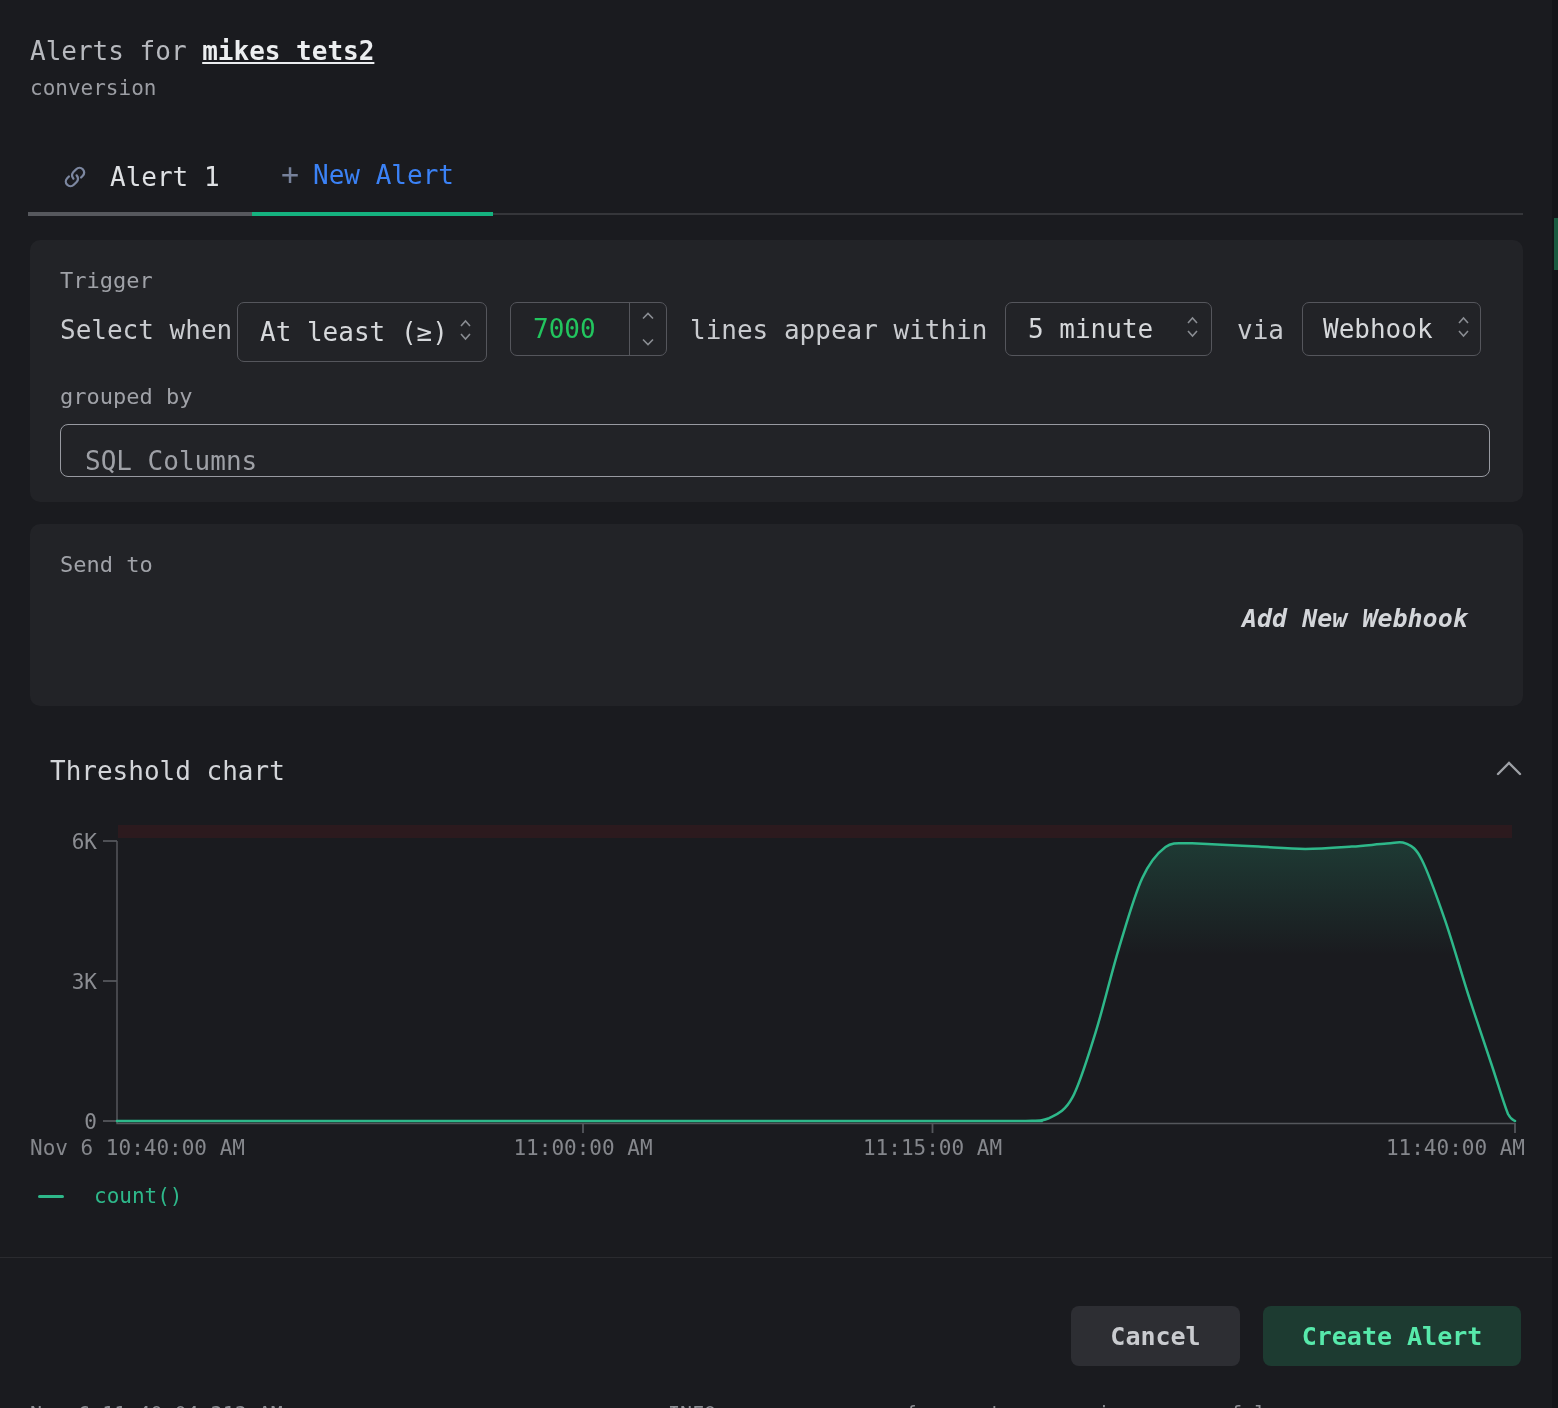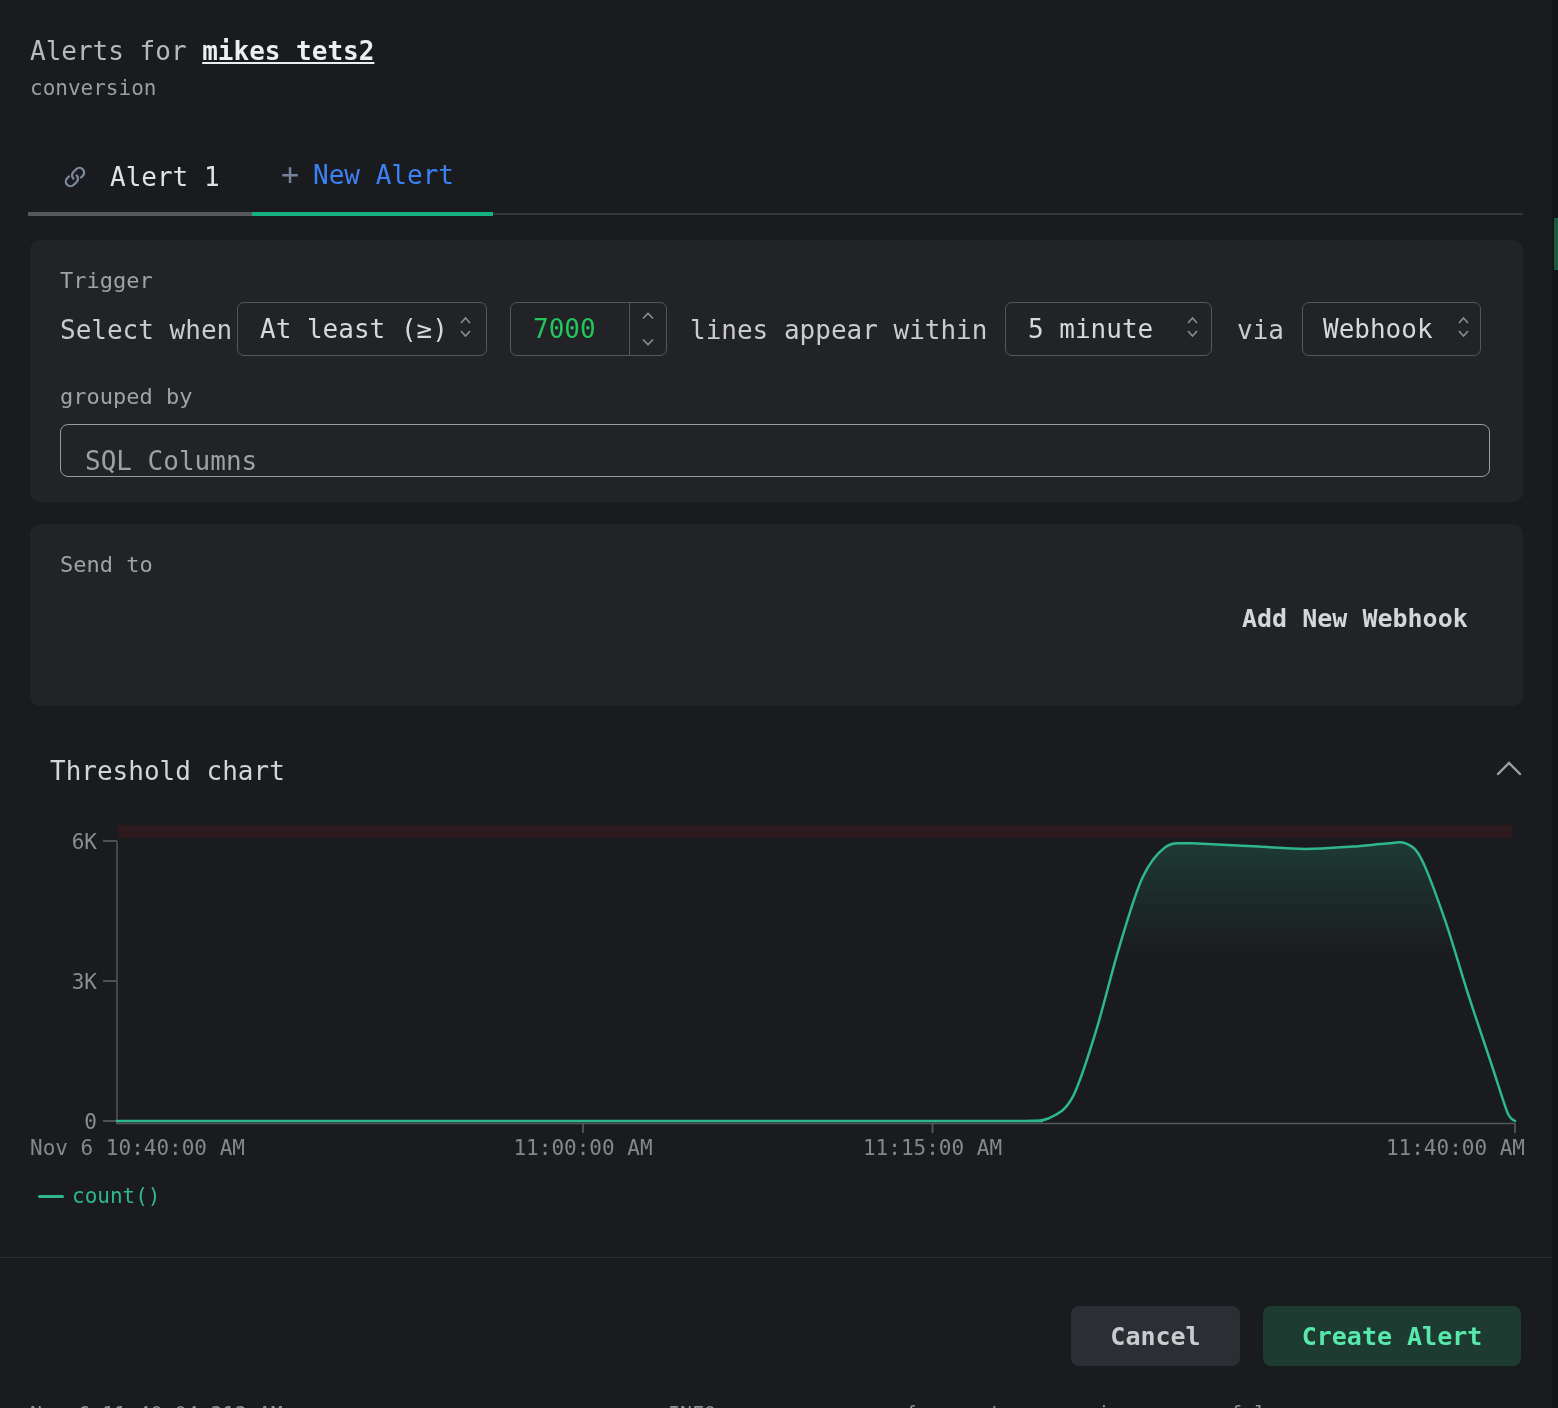--- a/index.html
+++ b/index.html
@@ -46,21 +46,21 @@
 </div>
 <div class="abs" style="left:30px;top:213px;width:1493px;height:2px;background:#35363a;"></div>
 <div class="abs" style="left:28px;top:212px;width:224px;height:4px;background:#56585d;"></div>
 <div class="abs" style="left:252px;top:212px;width:241px;height:4px;background:var(--tab-green);"></div>
 
 <div class="abs panel" style="left:30px;top:240px;width:1493px;height:262px;">
   <div class="abs lbl" style="left:30px;top:28px;">Trigger</div>
 
   <div class="abs rowtext" style="left:30px;top:75px;">Select when</div>
 
-  <div class="abs field" style="left:207px;top:62px;width:250px;height:54px;padding:0 14px 0 22px;justify-content:space-between;">
+  <div class="abs field" style="left:207px;top:62px;width:250px;height:60px;padding:0 14px 0 22px;justify-content:space-between;">
     <span class="selecttext">At least (≥)</span>
     <span class="chev">
       <svg width="13" height="26" viewBox="0 0 13 26" fill="none" stroke="#8a8d93" stroke-width="1.6">
           <polyline points="2,9 6.5,4 11,9"></polyline>
           <polyline points="2,17 6.5,22 11,17"></polyline>
         </svg>
     </span>
   </div>
 
   <div class="abs field" style="left:480px;top:62px;width:157px;height:54px;">
@@ -105,21 +105,21 @@
 
   <div class="abs lbl" style="left:30px;top:144px;">grouped by</div>
 
   <div class="abs field-light" style="left:30px;top:184px;width:1430px;height:53px;">
     <input style="width: 100%; padding-left: 24px; font-size: 26px; color: rgb(214, 216, 219);" placeholder="SQL Columns">
   </div>
 </div>
 
 <div class="abs panel" style="left:30px;top:524px;width:1493px;height:182px;">
   <div class="abs lbl" style="left:30px;top:28px;">Send to</div>
-  <div class="abs" style="left:1212px;top:80px;font-size:25px;font-weight:bold;color:#d4d6da;">Add New Webhook</div>
+  <div class="abs" style="left:1212px;top:80px;font-size:25px;font-weight:bold;color:#d4d6da;font-style:italic;">Add New Webhook</div>
 </div>
 
 <div class="abs" style="left:50px;top:756px;font-size:26px;color:#d3d5d9;">Threshold chart</div>
 <div class="abs" style="left:1494px;top:758px;">
   <svg width="30" height="22" viewBox="0 0 30 22" fill="none" stroke="#9ea1a6" stroke-width="2.4" stroke-linecap="round">
       <polyline points="4,16 15,5 26,16"></polyline>
     </svg>
 </div>
 
 <svg class="abs" style="left:0;top:815px;" width="1558" height="352">
@@ -141,21 +141,21 @@
     <line x1="583" x2="583" y1="308" y2="318" stroke="#55575c" stroke-width="1.8"></line>
     <text x="583" y="340" text-anchor="middle" fill="#85878c" font-size="21">11:00:00 AM</text>
     <line x1="932.5" x2="932.5" y1="308" y2="318" stroke="#55575c" stroke-width="1.8"></line>
     <text x="932.5" y="340" text-anchor="middle" fill="#85878c" font-size="21">11:15:00 AM</text>
     <line x1="1515" x2="1515" y1="308" y2="318" stroke="#55575c" stroke-width="1.8"></line>
     <text x="1525" y="340" text-anchor="end" fill="#85878c" font-size="21">11:40:00 AM</text>
     <path d="M 117.0 306.0 C 256.8 306.0 804.3 306.0 955.8 306.0 C 1107.3 306.0 1010.2 306.0 1025.7 306.0 C 1041.2 305.5 1041.2 306.0 1049.0 303.2 C 1056.8 299.3 1064.5 297.0 1072.3 282.7 C 1080.1 268.4 1087.8 242.2 1095.6 217.3 C 1103.4 192.4 1111.1 159.0 1118.9 133.3 C 1126.7 107.7 1134.4 80.2 1142.2 63.3 C 1150.0 46.5 1157.7 37.9 1165.5 32.1 C 1173.3 26.2 1181.0 28.8 1188.8 28.3 C 1196.6 27.9 1200.4 28.7 1212.1 29.3 C 1223.8 29.8 1243.2 30.8 1258.7 31.6 C 1274.2 32.4 1289.8 33.9 1305.3 33.9 C 1320.8 33.9 1338.3 32.5 1351.9 31.6 C 1365.5 30.7 1377.9 29.1 1386.8 28.6 C 1395.8 28.0 1399.7 25.6 1405.5 28.3 C 1411.3 31.0 1415.2 31.8 1421.8 44.7 C 1428.4 57.5 1437.3 82.8 1445.1 105.3 C 1452.9 127.9 1460.6 155.9 1468.4 180.0 C 1476.2 204.1 1485.1 230.2 1491.7 250.0 C 1498.3 269.8 1504.1 289.7 1508.0 299.0 C 1511.9 306.0 1513.8 304.8 1515.0 306.0 L 1515 306 L 117 306 Z" fill="url(#areaGrad)" stroke="none"></path>
     <path d="M 117.0 306.0 C 256.8 306.0 804.3 306.0 955.8 306.0 C 1107.3 306.0 1010.2 306.0 1025.7 306.0 C 1041.2 305.5 1041.2 306.0 1049.0 303.2 C 1056.8 299.3 1064.5 297.0 1072.3 282.7 C 1080.1 268.4 1087.8 242.2 1095.6 217.3 C 1103.4 192.4 1111.1 159.0 1118.9 133.3 C 1126.7 107.7 1134.4 80.2 1142.2 63.3 C 1150.0 46.5 1157.7 37.9 1165.5 32.1 C 1173.3 26.2 1181.0 28.8 1188.8 28.3 C 1196.6 27.9 1200.4 28.7 1212.1 29.3 C 1223.8 29.8 1243.2 30.8 1258.7 31.6 C 1274.2 32.4 1289.8 33.9 1305.3 33.9 C 1320.8 33.9 1338.3 32.5 1351.9 31.6 C 1365.5 30.7 1377.9 29.1 1386.8 28.6 C 1395.8 28.0 1399.7 25.6 1405.5 28.3 C 1411.3 31.0 1415.2 31.8 1421.8 44.7 C 1428.4 57.5 1437.3 82.8 1445.1 105.3 C 1452.9 127.9 1460.6 155.9 1468.4 180.0 C 1476.2 204.1 1485.1 230.2 1491.7 250.0 C 1498.3 269.8 1504.1 289.7 1508.0 299.0 C 1511.9 306.0 1513.8 304.8 1515.0 306.0" stroke="#2eb88a" stroke-width="2.5" fill="none" stroke-linejoin="round" stroke-linecap="round"></path>
   </svg>
 
-<div class="abs" style="left:38px;top:1184px;display:flex;align-items:center;gap:8px;">
+<div class="abs" style="left:38px;top:1184px;display:flex;align-items:center;gap:30px;">
   <span style="width:26px;height:3px;border-radius:2px;background:var(--accent);display:inline-block;"></span>
   <span style="font-size:21px;color:var(--accent);">count()</span>
 </div>
 
 <div class="abs" style="left:0;top:1257px;width:1558px;height:1px;background:#2a2b2f;"></div>
 <button class="abs btn" style="left:1071px;top:1306px;width:169px;height:60px;background:var(--cancel-bg);color:#c9cbcf;">Cancel</button>
 <button class="abs btn" style="left:1263px;top:1306px;width:258px;height:60px;background:var(--create-bg);color:var(--create-text);">Create Alert</button>
 
 <div class="abs" style="left:0;bottom:0;width:1558px;height:9px;overflow:hidden;">
   <span class="abs" style="left:30px;top:2px;font-size:20px;color:#8e9095;">Nov 6 11:40:04.313 AM</span>

